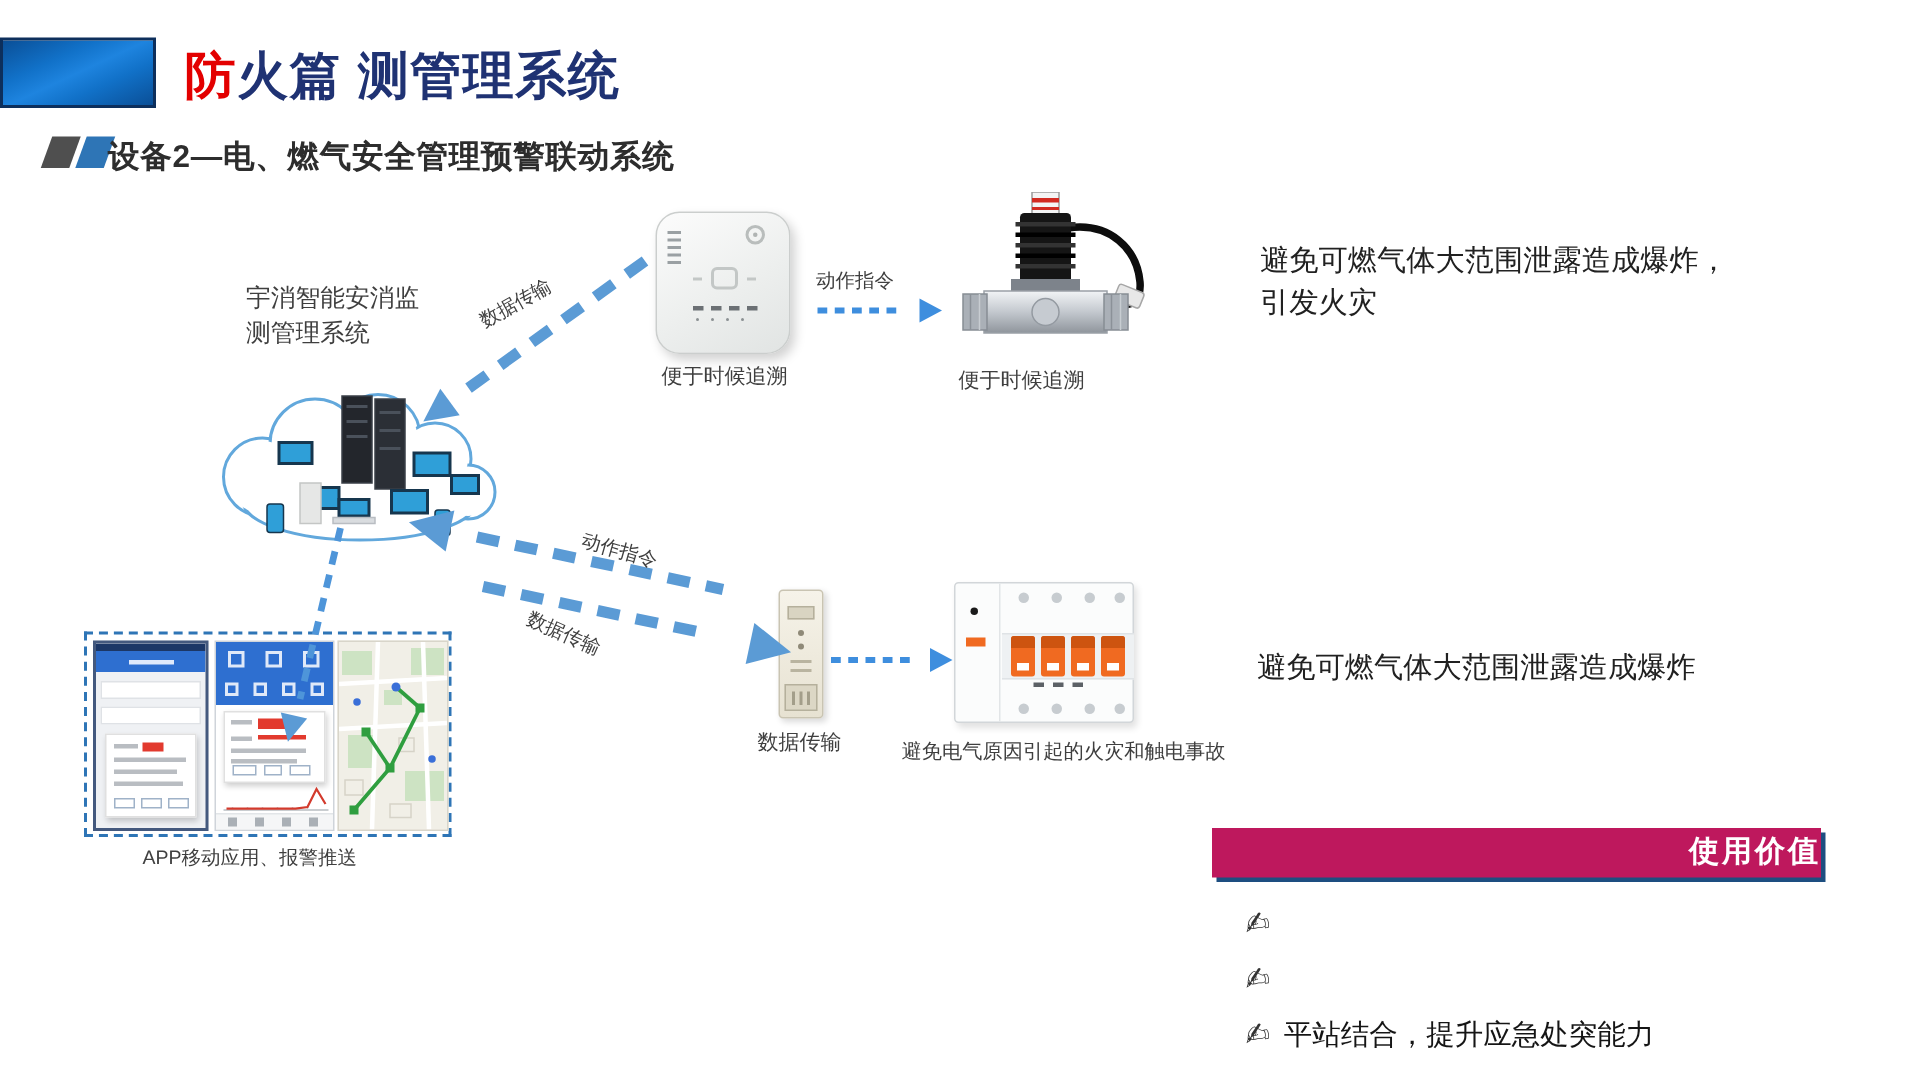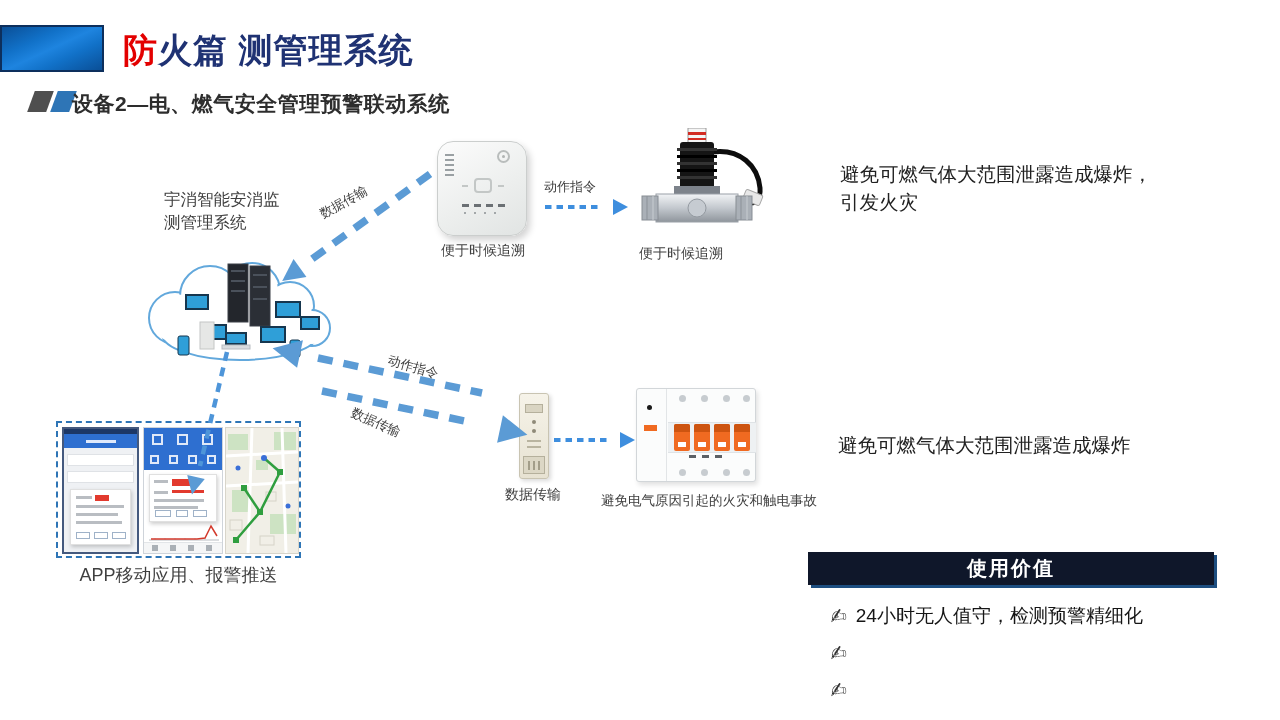--- a/index.html
+++ b/index.html
@@ -25,21 +25,21 @@
   .pg2 { left:54px; top:91px; background:#2E75B6; transform:skewX(-20deg); }
   .subtitle { left:72px; top:90px; font-size:21px; font-weight:bold; color:#2d2d2d; letter-spacing:.5px; white-space:nowrap; }
 
   
   .platform-label { left:164px; top:188px; font-size:16.5px; line-height:23px; color:#3f3f3f; }
   .caption { font-size:14px; color:#3f3f3f; text-align:center; white-space:nowrap; }
   .cap-detector { left:425px; top:242px; width:116px; }
   .cap-valve    { left:620px; top:245px; width:122px; }
   .cap-gateway  { left:493px; top:486px; width:80px;  }
   .cap-breaker  { left:598px; top:492px; width:222px; font-size:13.5px; }
-  .cap-app      { left:56px;  top:563px; width:245px; font-size:18px; }
+  .cap-app      { left:44px;  top:563px; width:245px; font-size:13px; }
   .note { font-size:19.5px; line-height:28px; color:#212121; white-space:nowrap; }
   .note-gas      { left:840px; top:160px; }
   .note-electric { left:838px; top:431px; }
   .flow-lbl { position:absolute; font-size:13px; color:#3f3f3f; white-space:nowrap; transform-origin:left center; }
   .lbl-data-top { left:321px; top:206px; transform:rotate(-29deg); }
   .lbl-cmd-top  { left:544px; top:178px; }
   .lbl-cmd-mid  { left:388px; top:351px; transform:rotate(16deg); }
   .lbl-data-mid { left:352px; top:403px; transform:rotate(24deg); }
 
   .overlay { left:0; top:0; pointer-events:none; }
@@ -112,23 +112,23 @@
   .p2-ic { position:absolute; border:2px solid rgba(255,255,255,.85); }
   .p2-dlg { left:5px; top:46px; width:68px; height:48px; }
   .p2-chart { left:3px; top:96px; }
   .p2-tab { left:0; bottom:0; width:100%; height:11px; background:#f5f6f7; border-top:1px solid #e2e5e8; }
   .p2-tab i { position:absolute; top:2px; width:6px; height:6px; background:#aab0b6; }
   .phone3 { left:167px; width:74px; background:#f1efe7; border:1px solid #d8d5ca; }
 
   
   .value-header {
     left:808px; top:552px; width:406px; height:33px;
-    background:#0f172a; box-shadow:3px 3px 0 #1d4e80;
+    background:#be185d; box-shadow:3px 3px 0 #1d4e80;
     color:#ffffff; font-size:20px; font-weight:bold;
-    text-align:center; line-height:33px; letter-spacing:2px;
+    text-align:right; line-height:33px; letter-spacing:2px;
   }
   .value-list { left:830px; top:597px; width:420px; }
   .v-item { display:flex; align-items:center; gap:9px; height:37px; font-size:19px; color:#151515; white-space:nowrap; }
   .v-icon { font-size:20px; color:#333; line-height:1; transform:rotate(-8deg); }
 </style>
 </head>
 <body>
 
 <div class="abs corner-block"></div>
 <div class="abs slide-title">
@@ -427,21 +427,21 @@
 <div class="abs note note-gas">
   <div>避免可燃气体大范围泄露造成爆炸，</div>
   <div>引发火灾</div>
 </div>
 <div class="abs note note-electric">避免可燃气体大范围泄露造成爆炸</div>
 
 <div class="abs value-header">使用价值</div>
 <div class="abs value-list">
   <div class="v-item">
     <span class="v-icon">✍</span>
-    <span>24小时无人值守，检测预警精细化</span>
   </div>
   <div class="v-item">
     <span class="v-icon">✍</span>
   </div>
   <div class="v-item">
     <span class="v-icon">✍</span>
+    <span>平站结合，提升应急处突能力</span>
   </div>
 </div>
 
 </body></html>

